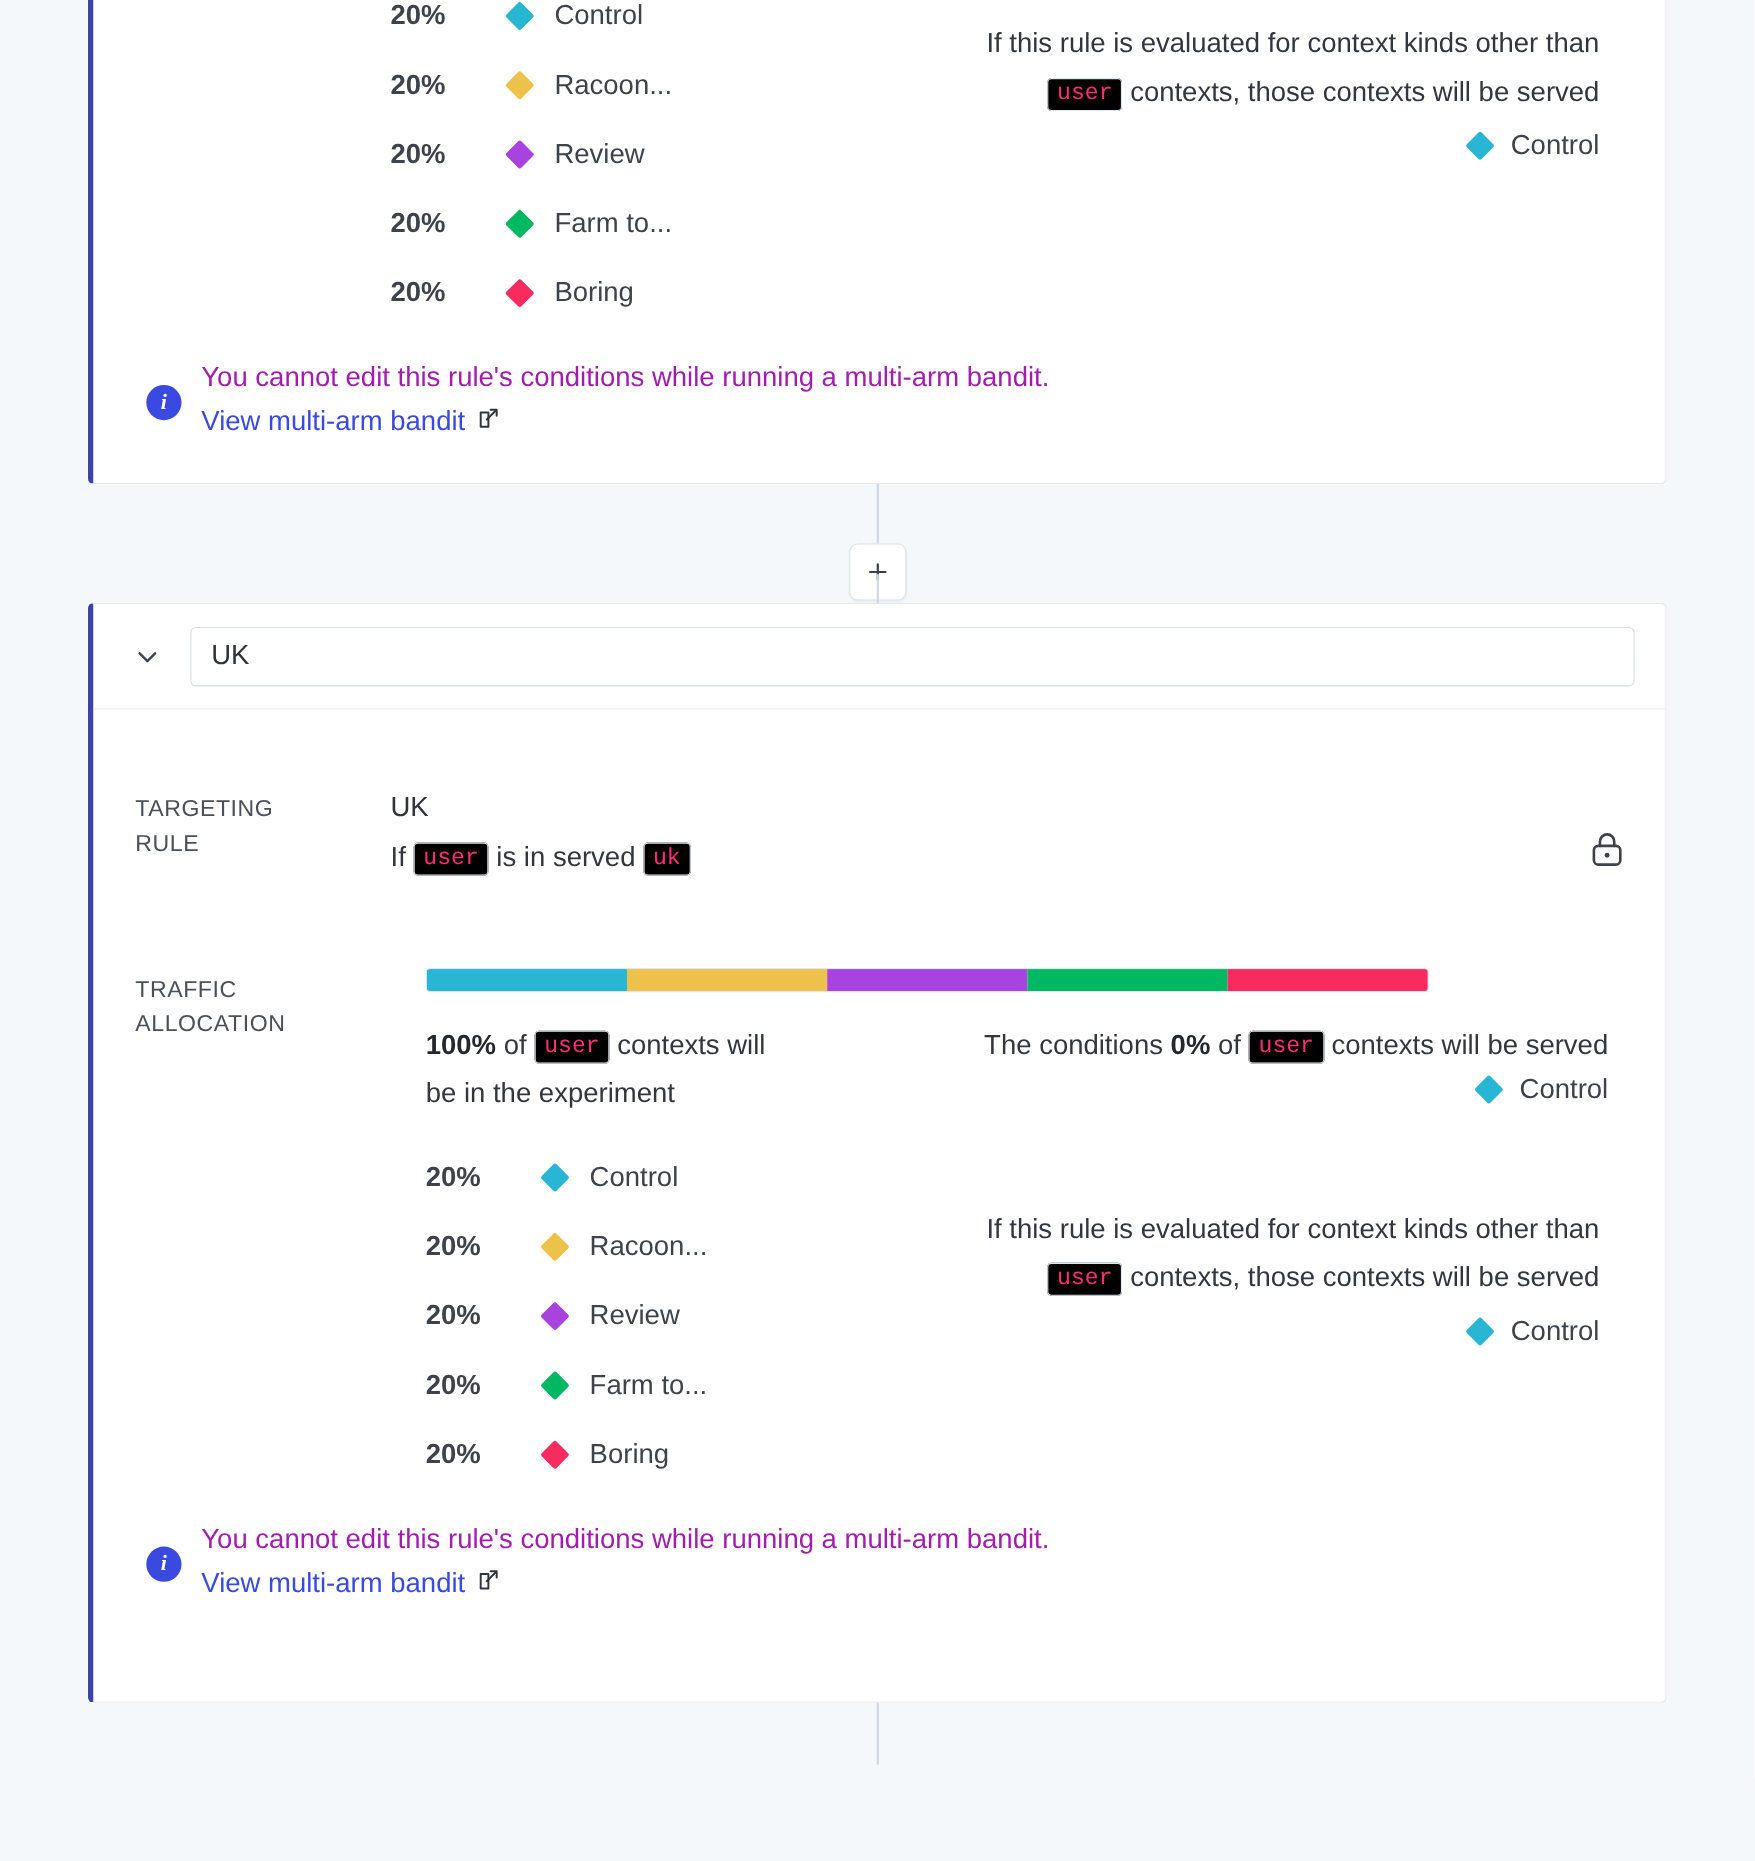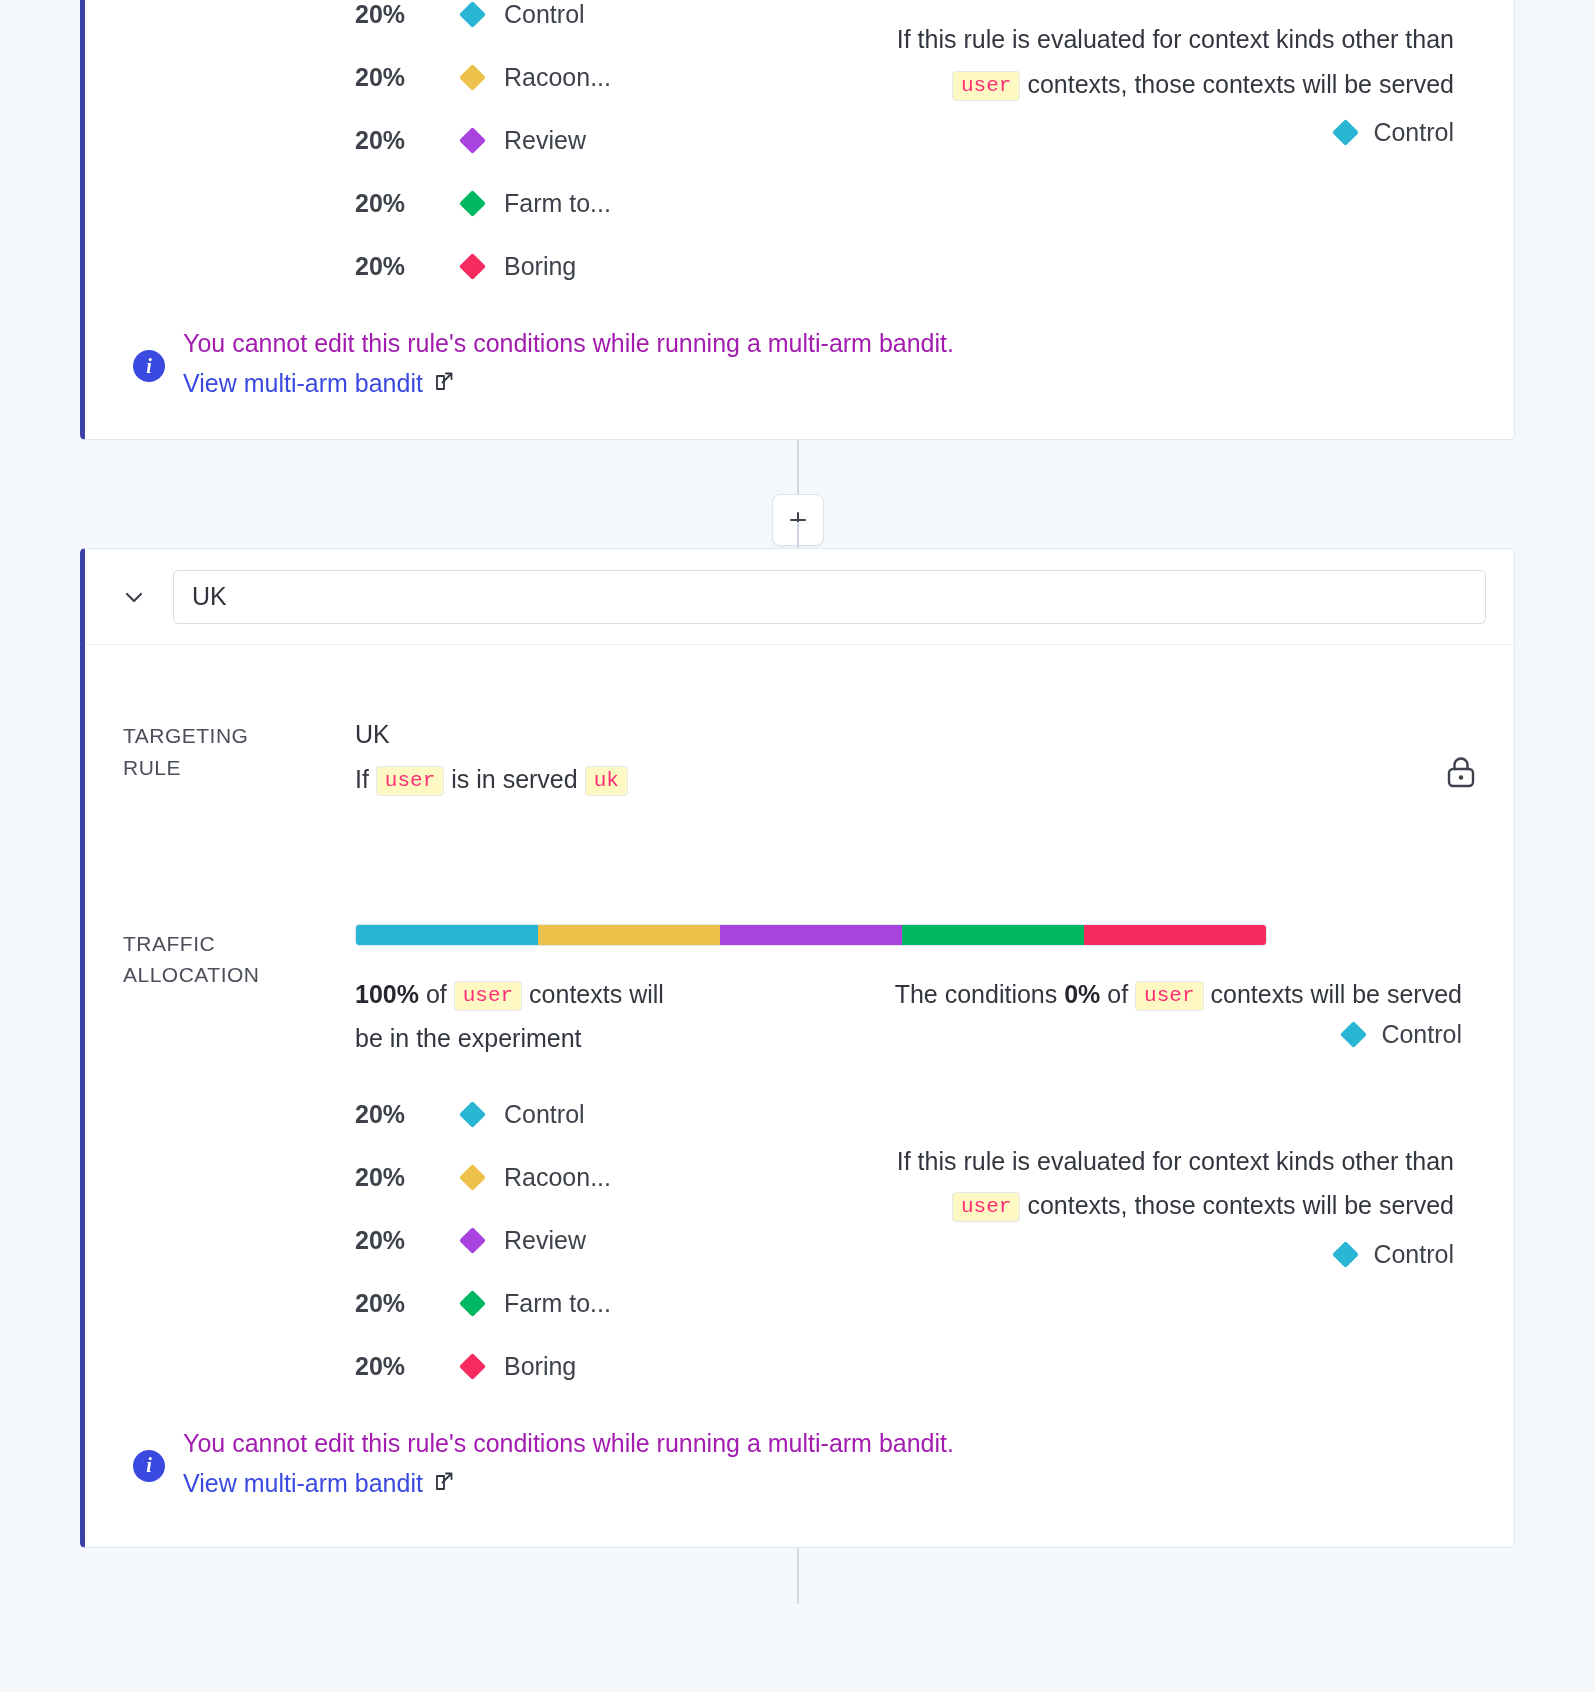--- a/index.html
+++ b/index.html
@@ -100,29 +100,29 @@
   .row-content { flex: 1; }
 
   #targeting-row { margin-top: 71px; }
   .target-name { font-size: 25px; color: #30333b; line-height: 1.45; }
   .target-expr { font-size: 25px; color: #32363e; line-height: 1.9; margin-top: 4px; }
 
   code.chip {
     font-family: "Liberation Mono", "DejaVu Sans Mono", monospace;
     font-size: 21px;
     color: #ff2d77;
-    background: #fef9c3;
+    background: #000000;
     border: 1px solid #e3e8ee;
     border-radius: 4px;
     padding: 2px 8px 3px;
     vertical-align: 2px;
   }
 
   
-  #traffic-row { margin-top: 120px; }
+  #traffic-row { margin-top: 76px; gap: 32px; }
 
   .alloc-bar {
     display: flex;
     height: 22px;
     width: 912px;
     border: 1px solid #dfe5ec;
     border-radius: 4px;
     overflow: hidden;
     background: #fff;
   }

